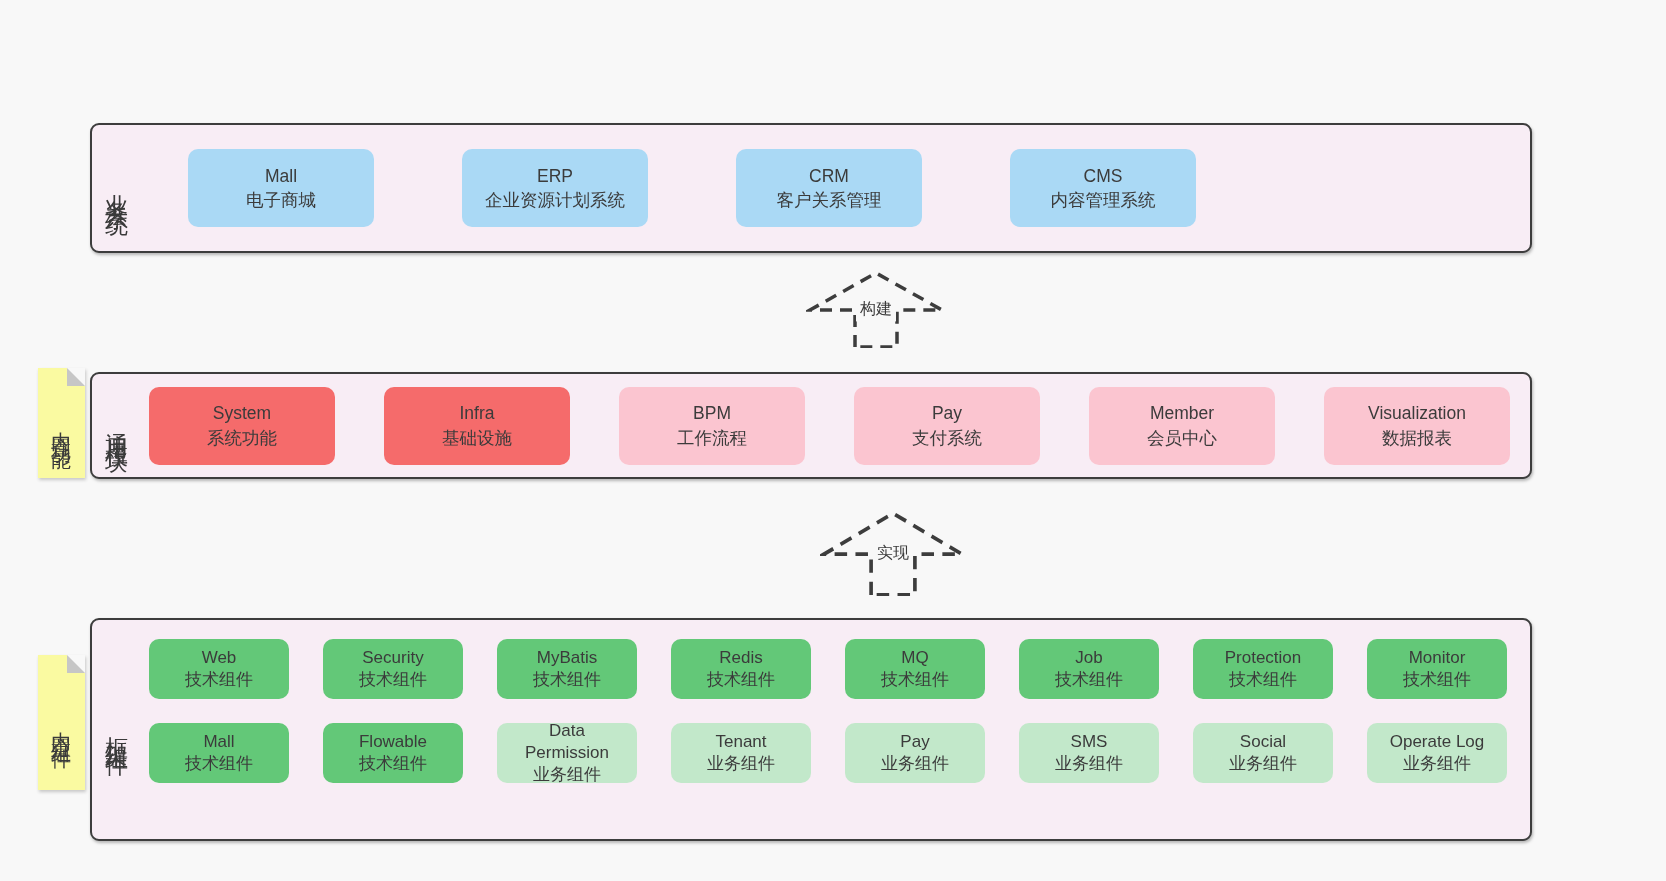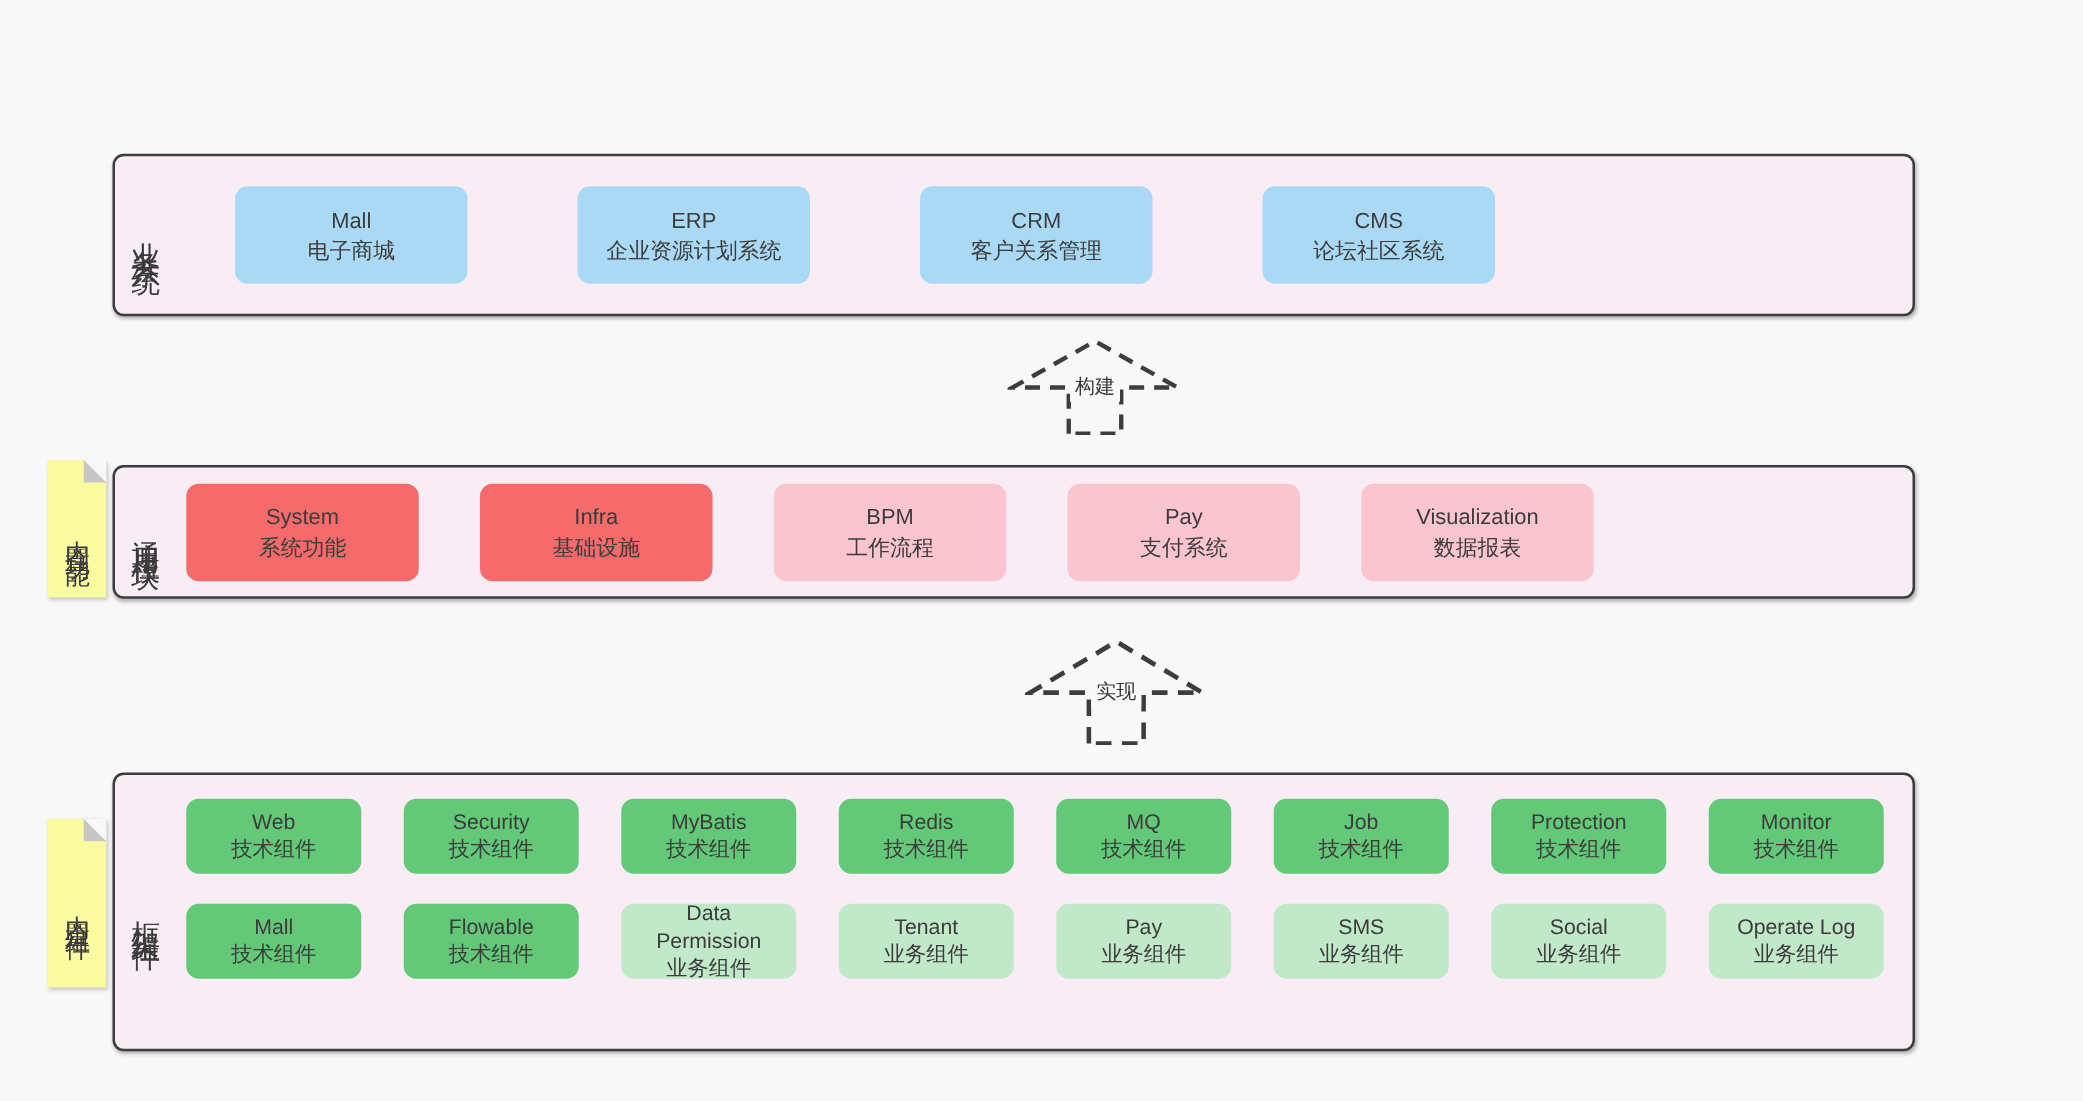--- a/index.html
+++ b/index.html
@@ -105,21 +105,21 @@
       <div class="box blue">
         <span class="box-title">ERP</span>
         <span class="box-subtitle">企业资源计划系统</span>
       </div>
       <div class="box blue">
         <span class="box-title">CRM</span>
         <span class="box-subtitle">客户关系管理</span>
       </div>
       <div class="box blue">
         <span class="box-title">CMS</span>
-        <span class="box-subtitle">论坛社区系统</span>
+        <span class="box-subtitle">内容管理系统</span>
       </div>
     </div>
   </div>
 
   <div class="arrow" id="arrow-build">
     <svg viewBox="0 0 140 78" preserveAspectRatio="none">
       <path class="arrow-outline" d="M49 77 L49 40 L4 40 L70 3 L136 40 L91 40 L91 77 Z"></path>
     </svg>
     <span class="arrow-label">构建</span>
   </div>
@@ -141,20 +141,24 @@
       </div>
       <div class="box pink">
         <span class="box-title">BPM</span>
         <span class="box-subtitle">工作流程</span>
       </div>
       <div class="box pink">
         <span class="box-title">Pay</span>
         <span class="box-subtitle">支付系统</span>
       </div>
       <div class="box pink">
+        <span class="box-title">Member</span>
+        <span class="box-subtitle">会员中心</span>
+      </div>
+      <div class="box pink">
         <span class="box-title">Visualization</span>
         <span class="box-subtitle">数据报表</span>
       </div>
     </div>
   </div>
 
   <div class="arrow" id="arrow-implement">
     <svg viewBox="0 0 140 78" preserveAspectRatio="none">
       <path class="arrow-outline" d="M49 77 L49 40 L4 40 L70 3 L136 40 L91 40 L91 77 Z"></path>
     </svg>

